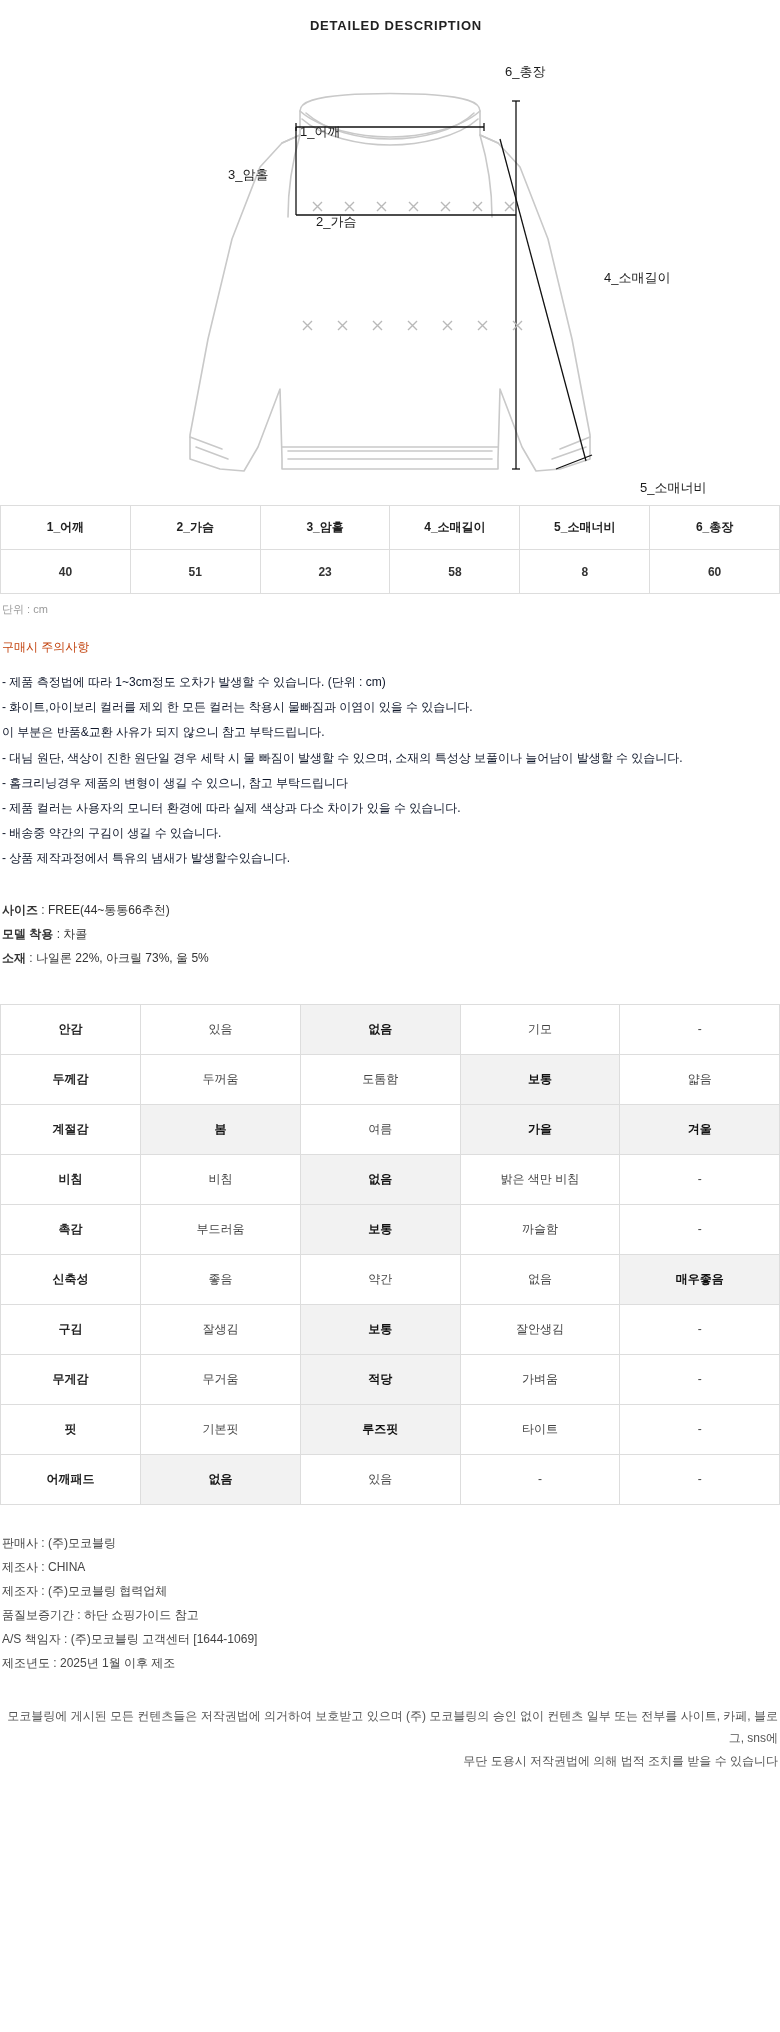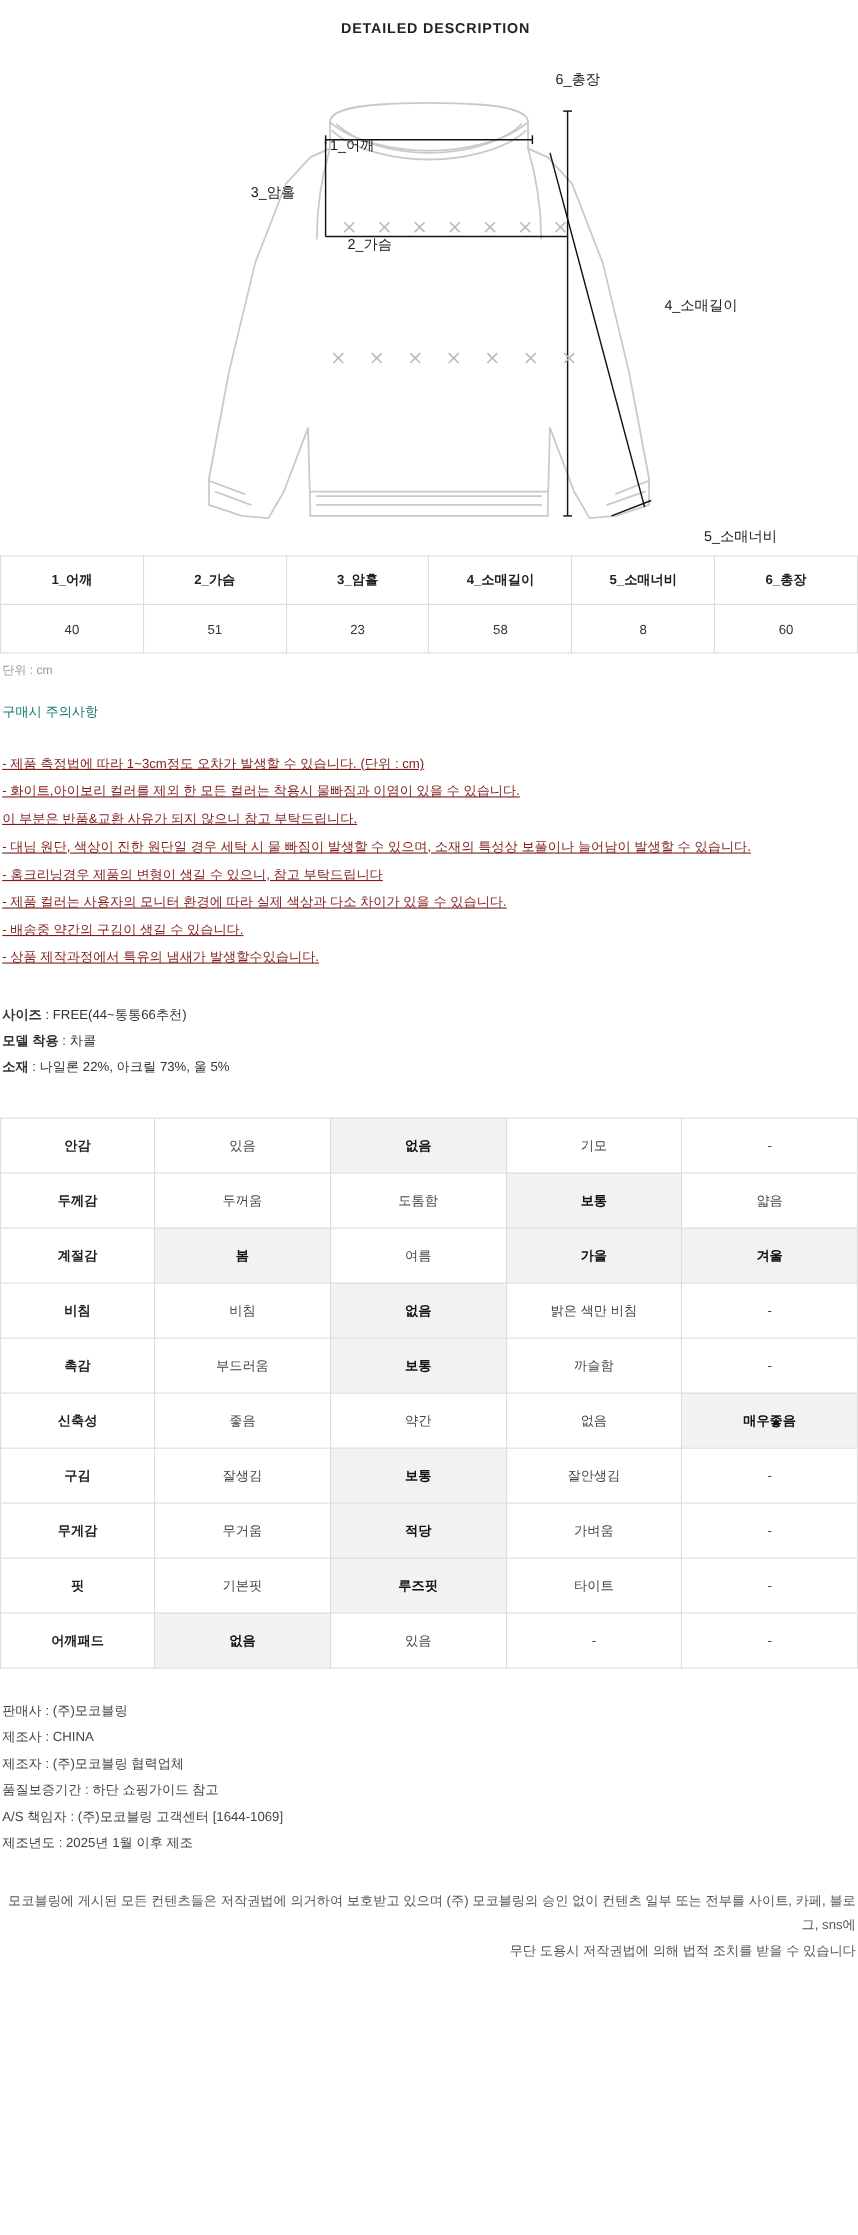--- a/index.html
+++ b/index.html
@@ -51,46 +51,45 @@
     border-collapse: collapse;
     margin-top: 6px;
     table-layout: fixed;
   }
   .meas-table th, .meas-table td {
     border: 1px solid #dddddd;
     text-align: center;
     font-size: 12px;
     color: #333333;
     height: 44px;
-    font-weight: normal;
+    font-weight: bold;
   }
   .meas-table th {
     font-weight: bold;
     color: #222222;
   }
   .unit {
     font-size: 11px;
     color: #999999;
     padding: 8px 2px 0 2px;
   }
 
   
   .notes {
     padding: 22px 2px 0 2px;
   }
   .notes-heading {
     font-size: 12px;
-    color: #0f766e;
-    margin-bottom: 26px;
+    color: #c2410c;
+    margin-bottom: 14px;
   }
   .notes-line {
     font-size: 12px;
-    color: #7f1d1d;
+    color: #0f172a;
     line-height: 2.1;
-    text-decoration: underline;
   }
 
   .spec-block {
     padding: 26px 2px 0 2px;
   }
   .spec-line {
     font-size: 12px;
     color: #333333;
     line-height: 2.0;
   }

